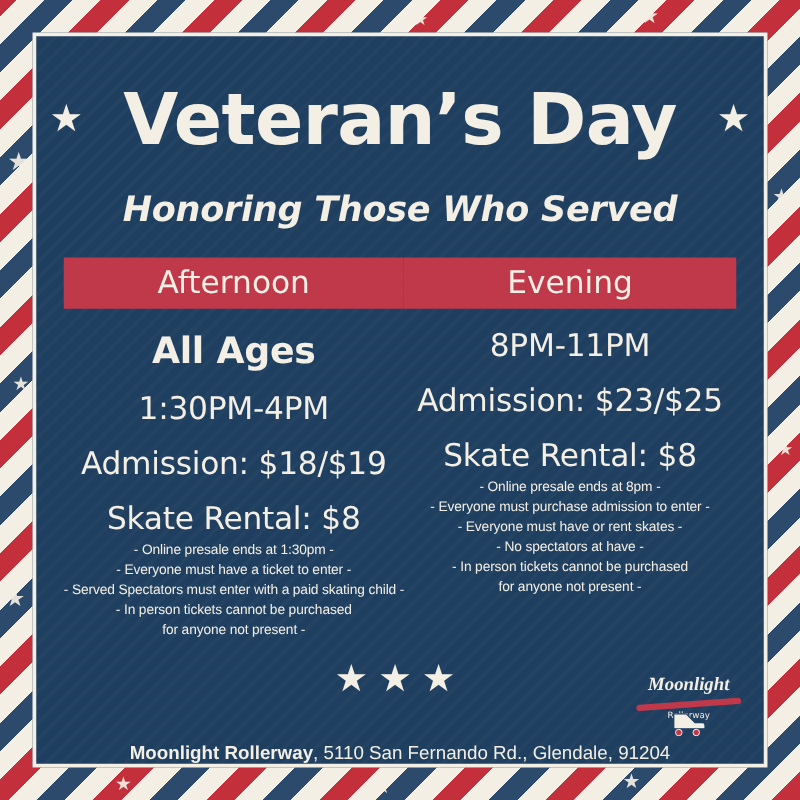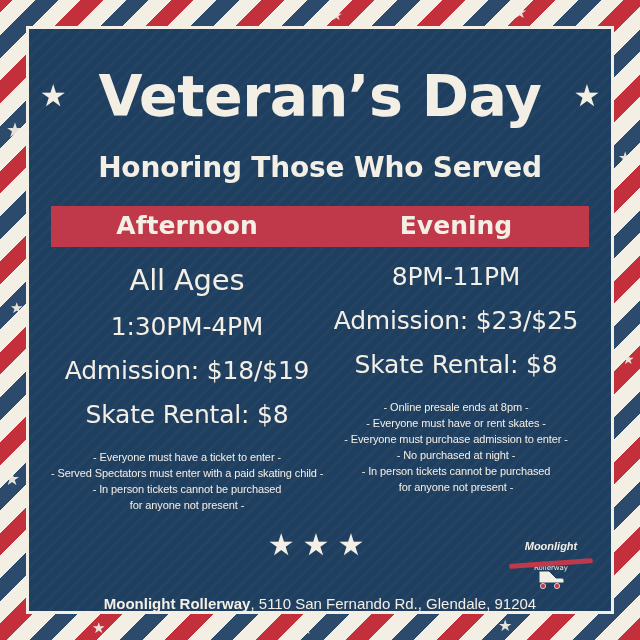--- a/index.html
+++ b/index.html
@@ -98,60 +98,61 @@
     font-weight: bold;
     font-size: 57px;
     letter-spacing: -0.5px;
     line-height: 1.02;
     margin: 16px;
     white-space: nowrap;
   }
   #subtitle {
     position: relative;
     font-family: "DejaVu Sans", sans-serif;
+    font-style: italic;
     font-weight: bold;
     font-size: 28px;
     margin: 10px 0 0 0;
     letter-spacing: -0.2px;
     white-space: nowrap;
   }
 
   #sessions {
     position: relative;
     display: flex;
     justify-content: space-between;
     margin-top: 22px;
   }
   .session {
     width: 272px;
   }
   .session-banner {
     background: #c0394a;
     color: #f4efe5;
     font-family: "DejaVu Sans", sans-serif;
-    font-weight: bold;
+    font-weight: normal;
     font-size: 25px;
     padding: 5px 0 7px 0;
     letter-spacing: 0px;
   }
   .session-headline {
     font-family: "DejaVu Sans", sans-serif;
-    font-weight: normal;
+    font-weight: bold;
     font-size: 29px;
     margin-top: 16px;
     letter-spacing: -0.2px;
   }
   .session-line {
     font-family: "DejaVu Sans", sans-serif;
     font-size: 25px;
     margin-top: 15px;
     letter-spacing: -0.2px;
   }
   .session-notes {
-    margin-top: 21px;
+    margin-top: 4px;
     font-size: 11px;
     line-height: 1.45;
     letter-spacing: -0.1px;
   }
   .session-notes div {
     white-space: nowrap;
   }
 
   #stars-divider {
     position: relative;
@@ -178,24 +179,24 @@
 
   #logo {
     position: absolute;
     right: 18px;
     bottom: 14px;
     width: 84px;
     height: 56px;
     text-align: center;
   }
   #logo .logo-name {
-    font-family: Liberation Sans, sans-serif;
+    font-family: Liberation Serif, serif;
     font-style: italic;
     font-weight: bold;
-    font-size: 11px;
+    font-size: 15px;
     color: #f4efe5;
     line-height: 1;
   }
   #logo .logo-sub {
     font-family: "DejaVu Sans", sans-serif;
     font-size: 7px;
     color: #f4efe5;
     line-height: 1;
     margin-top: 13px;
   }
@@ -247,37 +248,38 @@
 
     <div id="sessions">
 
       <div class="session">
         <div class="session-banner">Afternoon</div>
         <div class="session-headline">All Ages</div>
         <div class="session-line">1:30PM-4PM</div>
         <div class="session-line">Admission: $18/$19</div>
         <div class="session-line">Skate Rental: $8</div>
         <div class="session-notes">
+          <div>- Online presale ends at 1:30pm -</div>
           <div>- Everyone must have a ticket to enter -</div>
           <div>- Served Spectators must enter with a paid skating child -</div>
           <div>- In person tickets cannot be purchased</div>
           <div>for anyone not present -</div>
         </div>
       </div>
 
       <div class="session">
         <div class="session-banner">Evening</div>
         <div class="session-line">8PM-11PM</div>
         <div class="session-line">Admission: $23/$25</div>
         <div class="session-line">Skate Rental: $8</div>
         <div class="session-notes">
           <div>- Online presale ends at 8pm -</div>
+          <div>- Everyone must purchase admission to enter -</div>
           <div>- Everyone must have or rent skates -</div>
-          <div>- Everyone must purchase admission to enter -</div>
-          <div>- No purchased at night -</div>
+          <div>- No spectators at have -</div>
           <div>- In person tickets cannot be purchased</div>
           <div>for anyone not present -</div>
         </div>
       </div>
 
     </div>
 
     <div id="stars-divider">★★★</div>
 
     <div id="footer">

